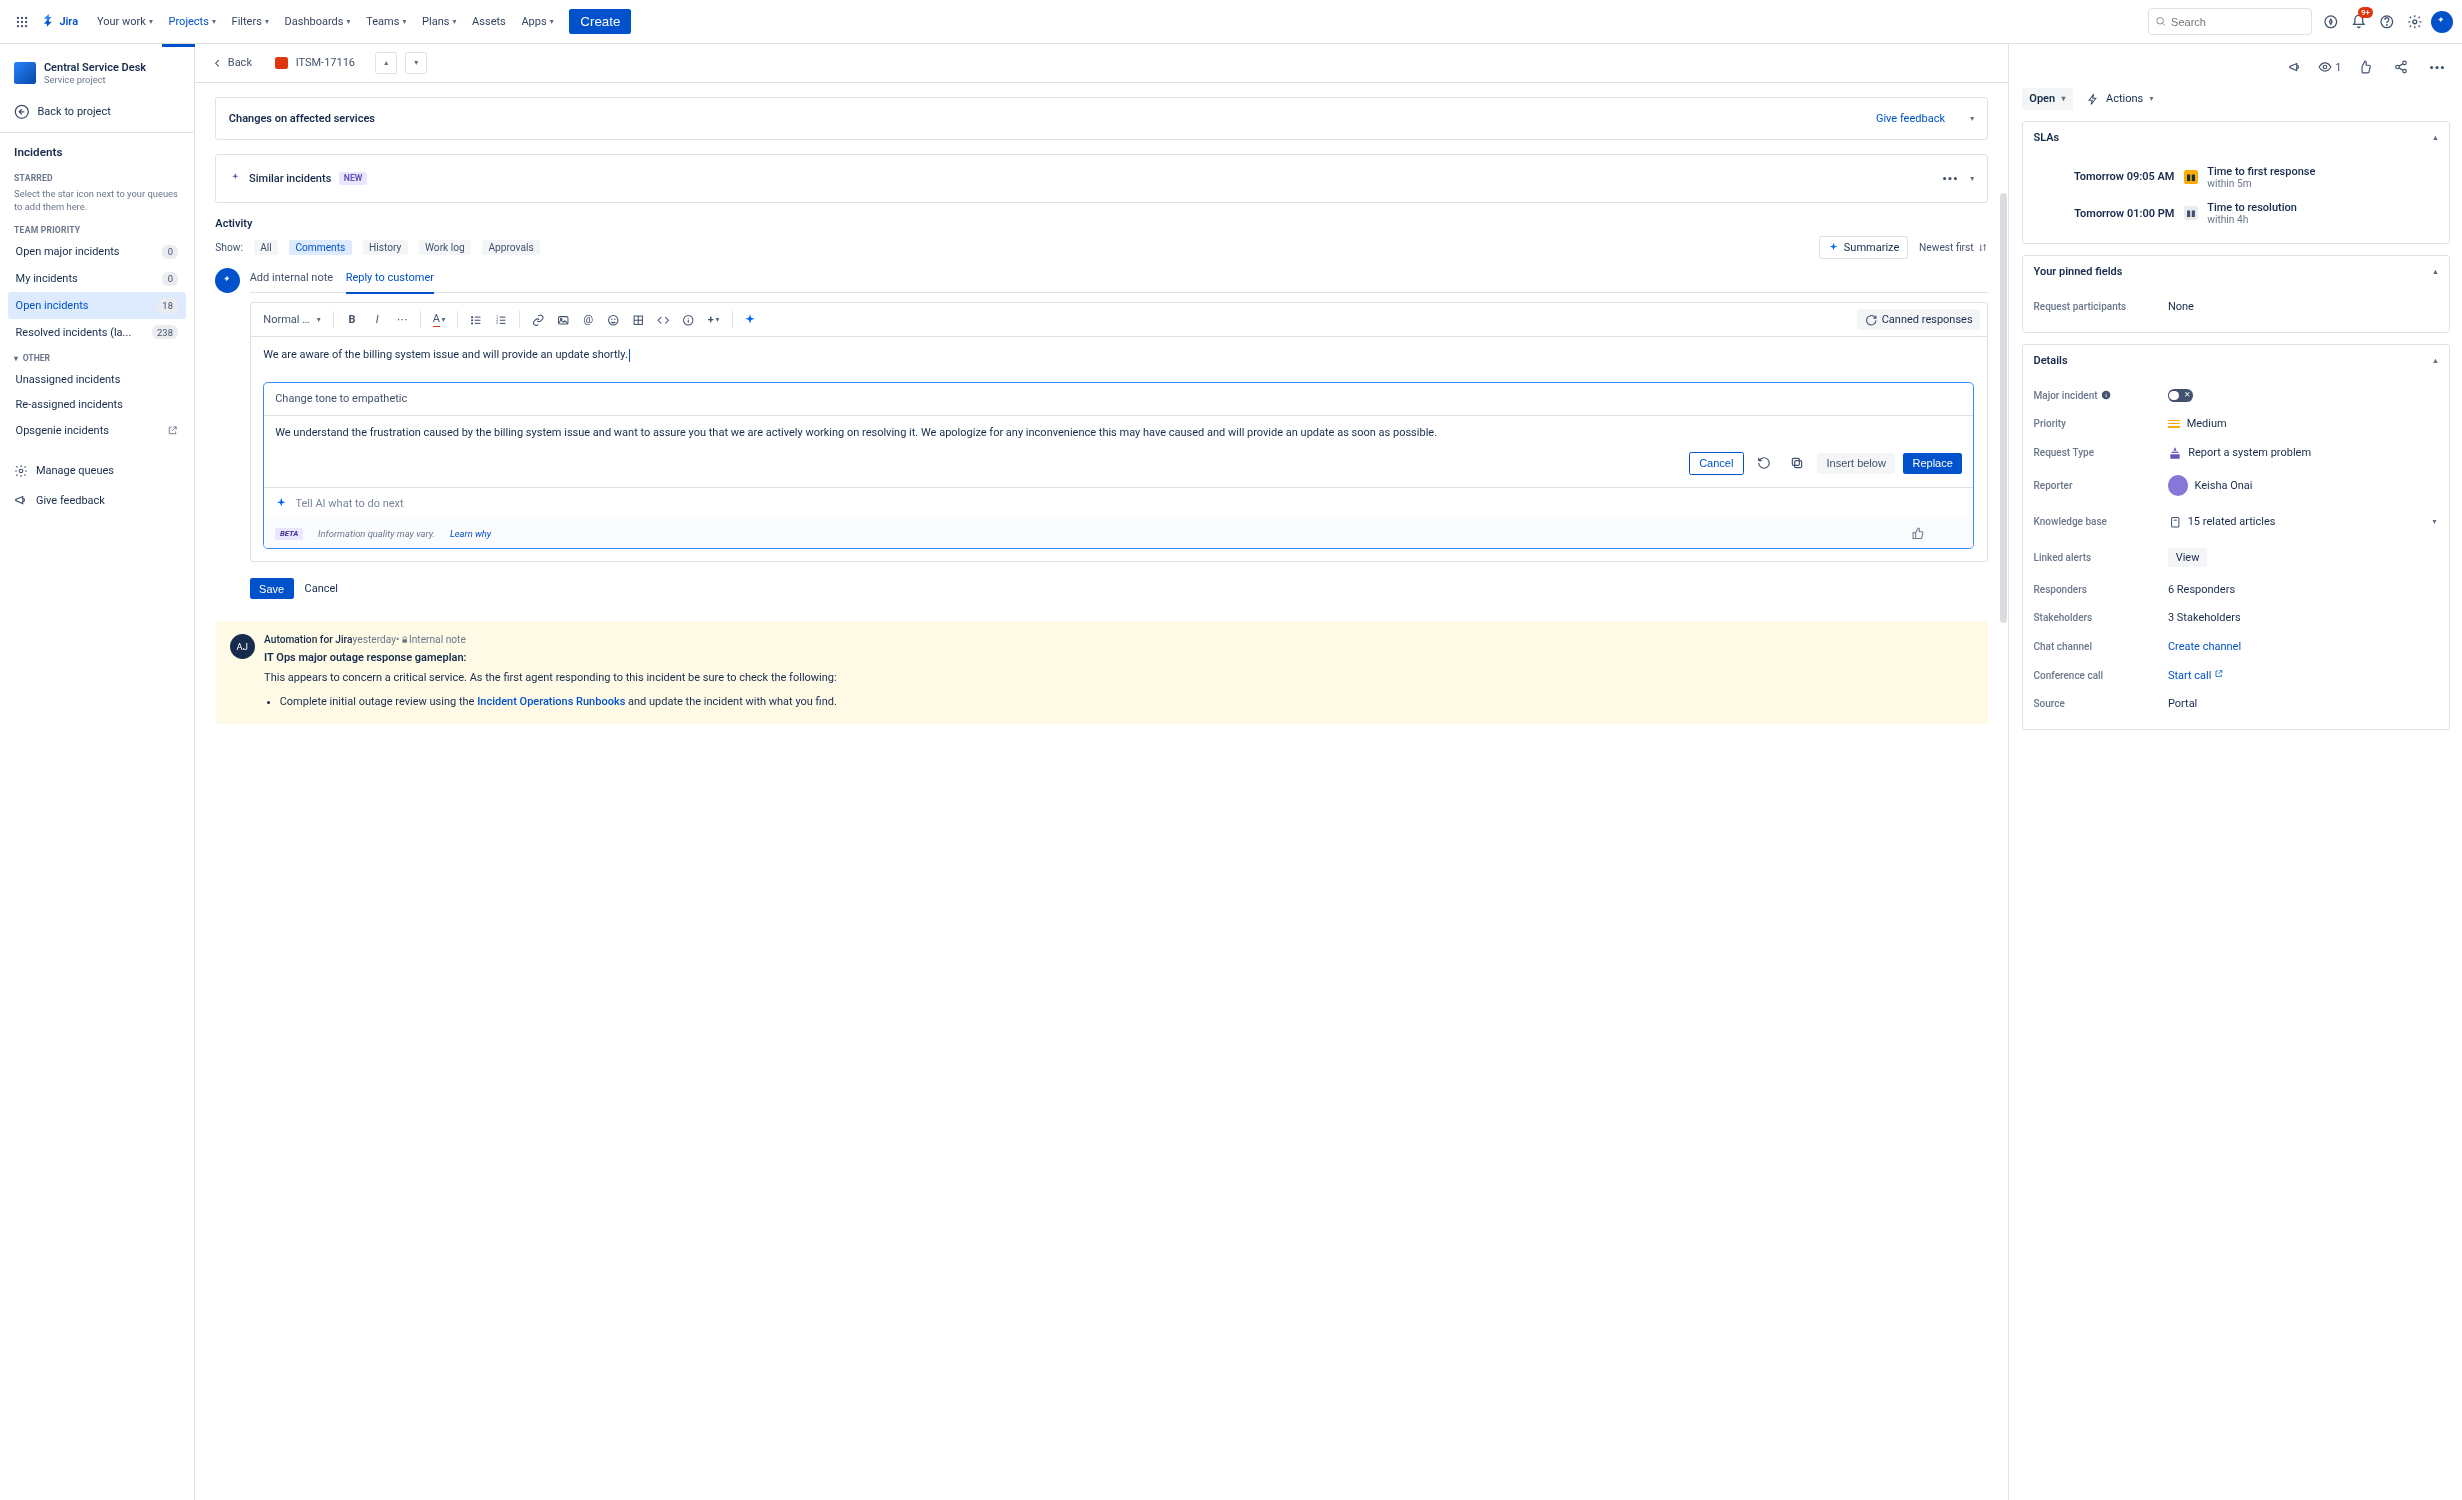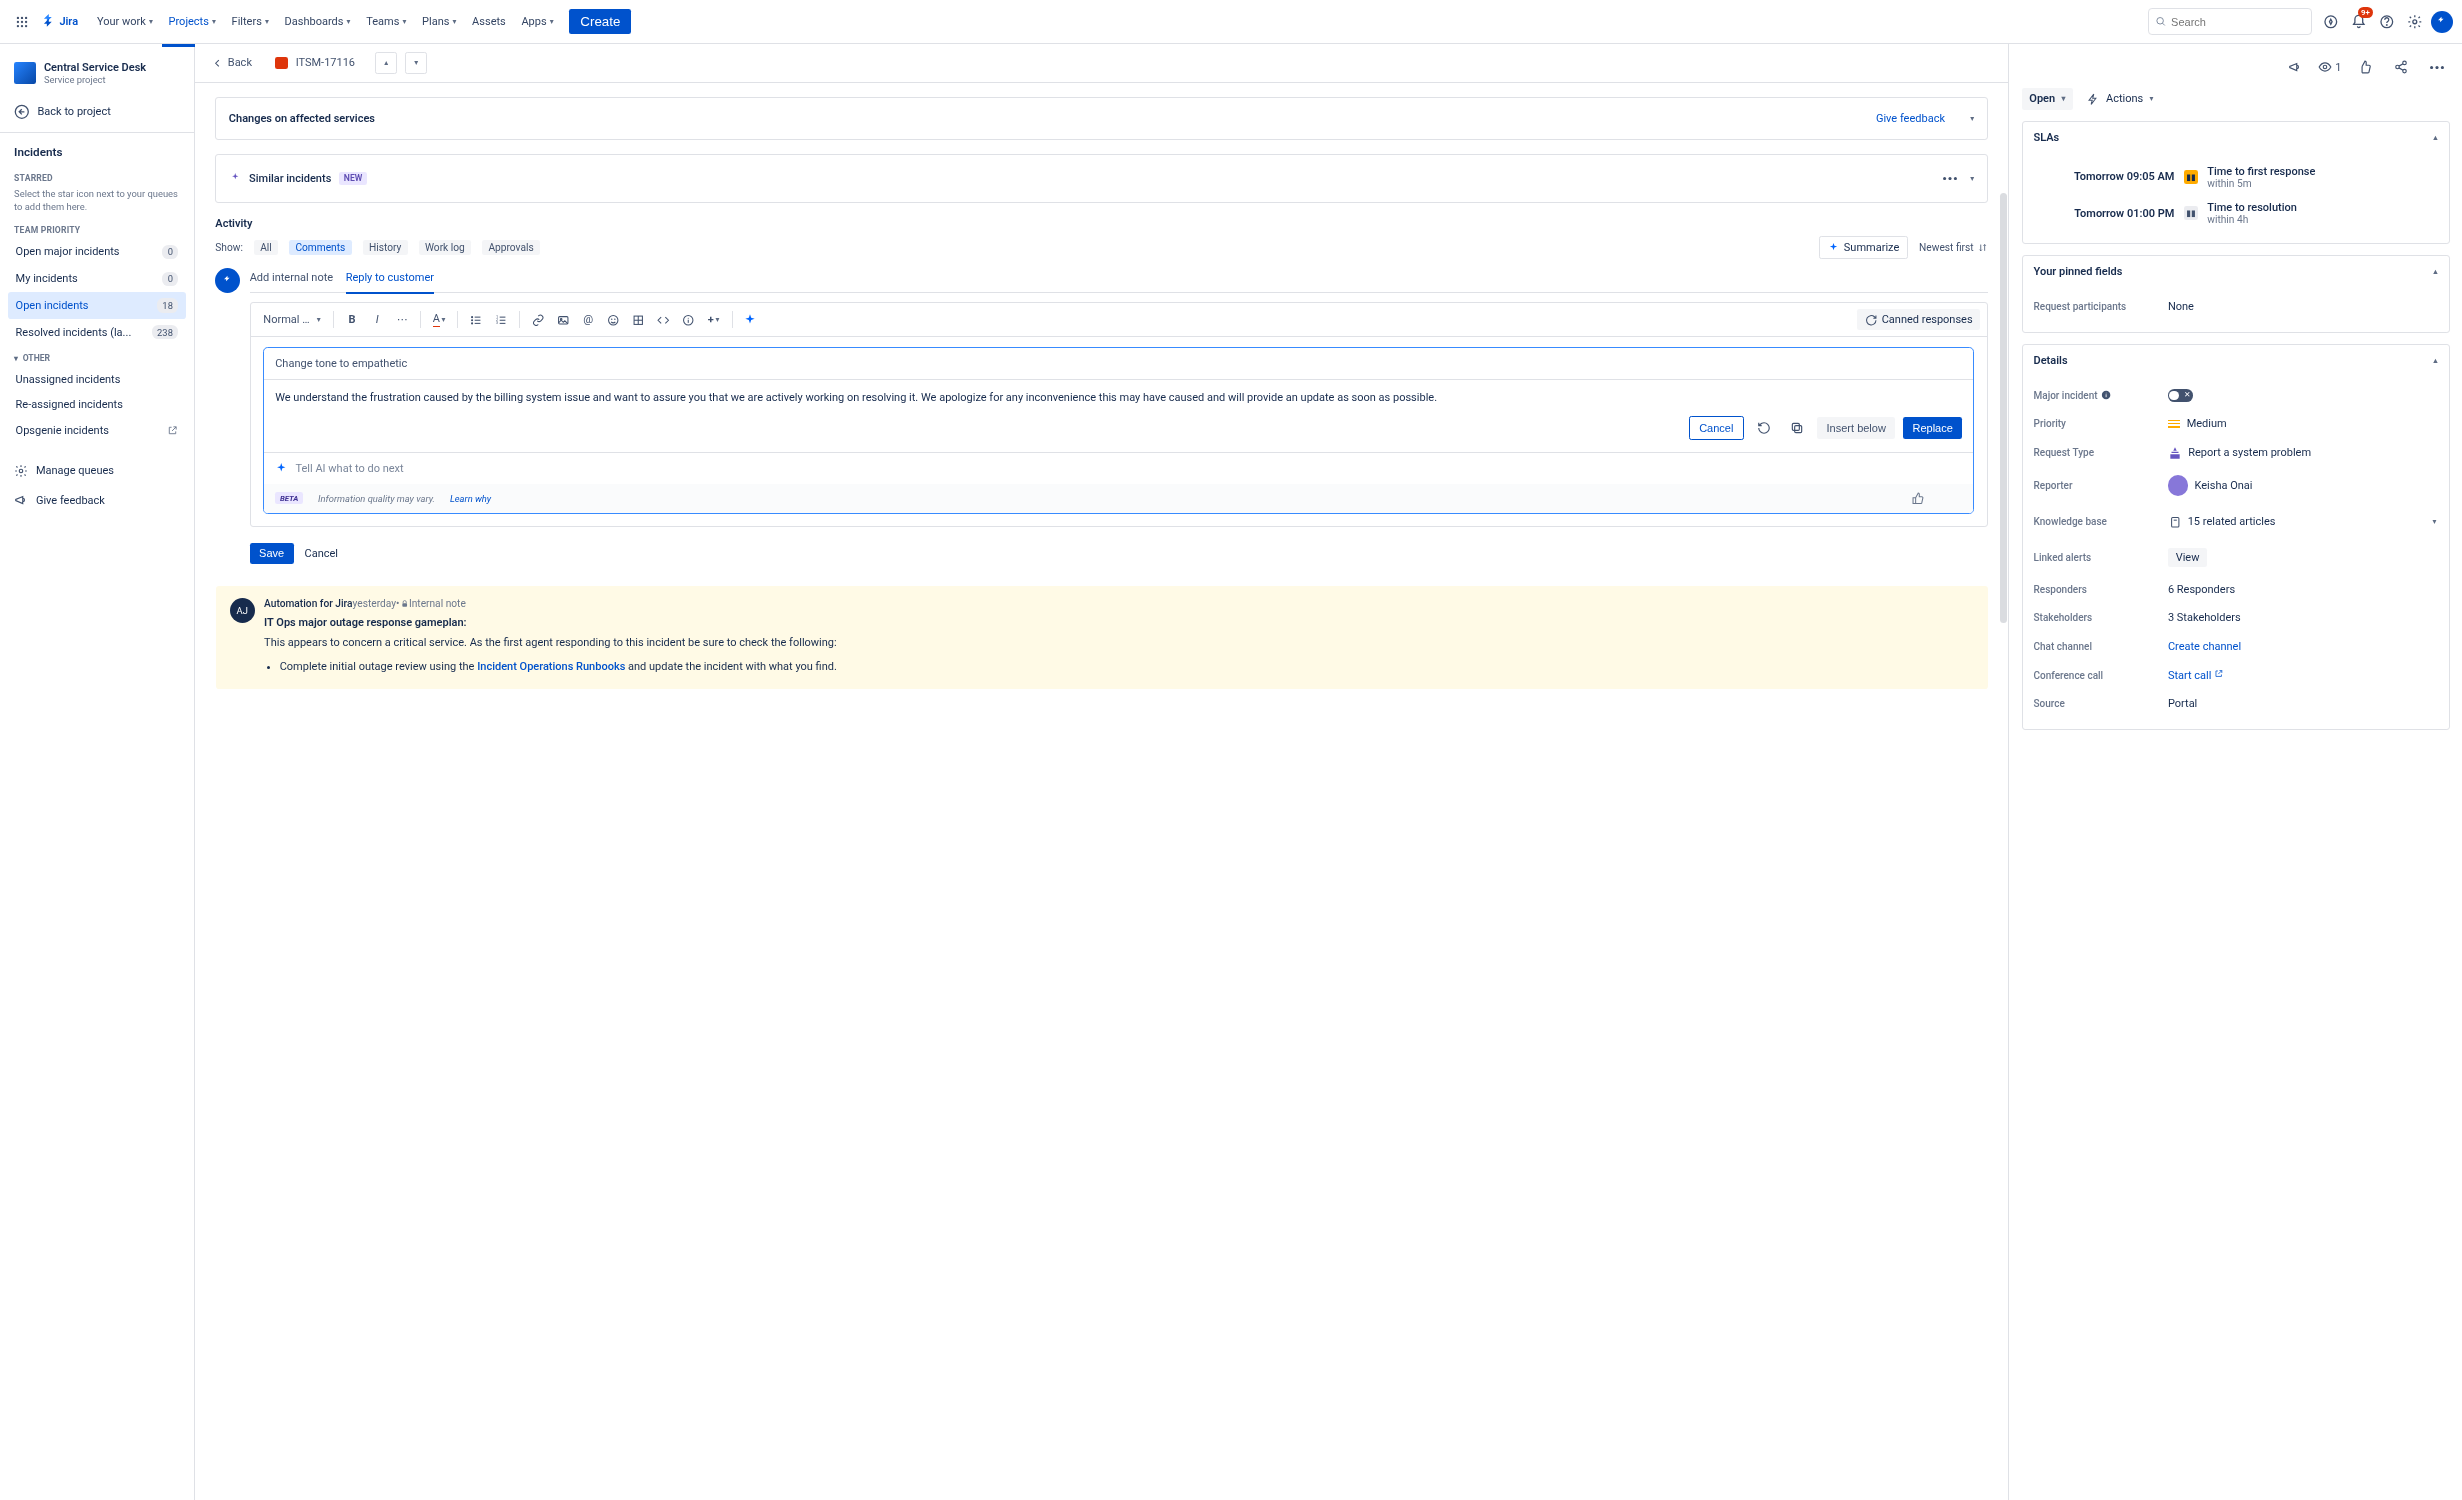--- a/index.html
+++ b/index.html
@@ -505,20 +505,23 @@
                     </svg>
                   </div>
                 <div class="canned-btn">
                   <svg width="12.5" height="12.5" viewBox="0 0 24 24" fill="none" stroke="#42526E" stroke-width="2">
                       <path d="M21 12a9 9 0 11-3-6.7L21 8M21 3v5h-5"></path>
                     </svg>
                   <span>Canned responses</span>
                 </div>
               </div>
 
+              <div class="ed-content">
+                <span class="typed-text">We are aware of the billing system issue and will provide an update shortly.</span><span class="ed-cursor"></span>
+              </div>
 
               <div class="ai-panel">
                 <div class="ai-section"><span class="ai-prompt">Change tone to empathetic</span></div>
                 <div class="ai-divider"></div>
                 <div class="ai-suggestion">We understand the frustration caused by the billing system issue and want to assure you that we are actively working on resolving it. We apologize for any inconvenience this may have caused and will provide an update as soon as possible.</div>
                 <div class="ai-actions">
                   <button class="btn btn-outline">Cancel</button>
                   <div class="icon-btn-plain">
                       <svg width="14" height="14" viewBox="0 0 24 24" fill="none" stroke="#42526E" stroke-width="2">
                         <path d="M3 12a9 9 0 109-9 9 9 0 00-6.7 3L3 8M3 3v5h5"></path>

